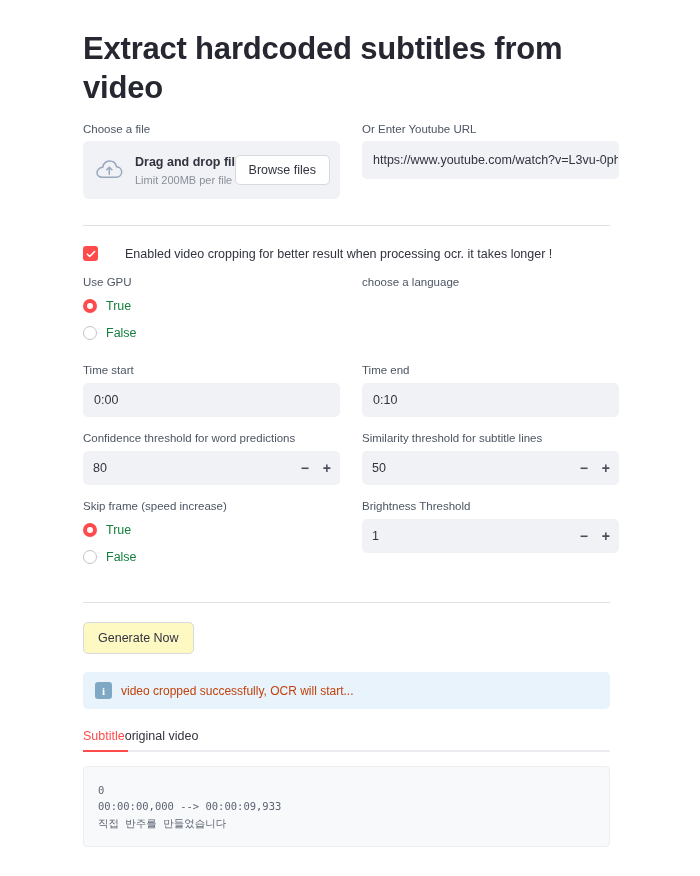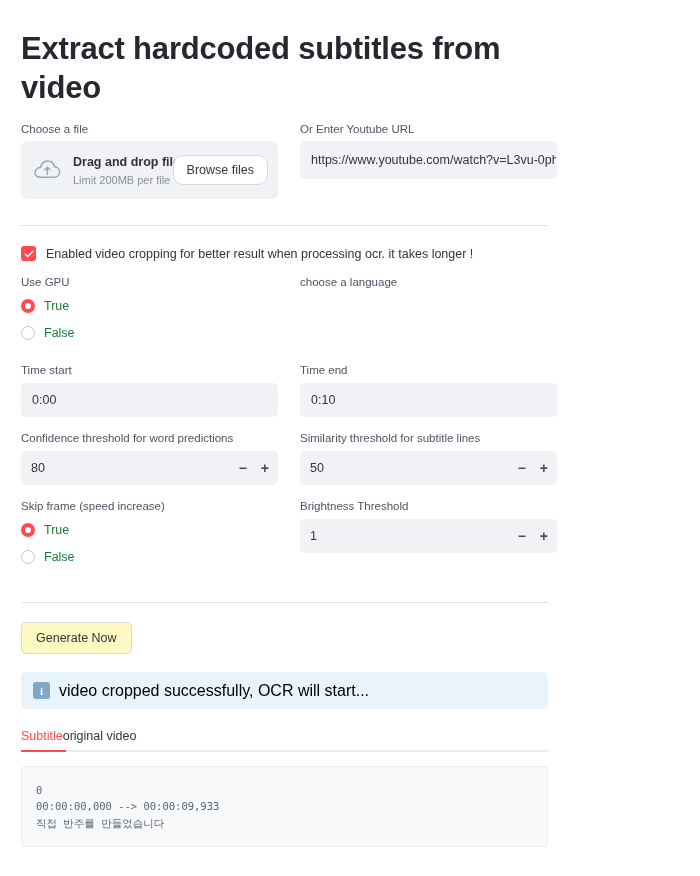--- a/index.html
+++ b/index.html
@@ -9,21 +9,21 @@
     width: 700px;
     height: 876px;
     background: #ffffff;
     font-family: "Liberation Sans", sans-serif;
     color: #262730;
     overflow: hidden;
   }
   .page {
     width: 700px;
     height: 876px;
-    padding: 24px 45px 0 21px;
+    padding: 24px 45px 0 83px;
     position: relative;
   }
   
   .app-title {
     font-size: 31px;
     font-weight: 700;
     line-height: 1.25;
     letter-spacing: -0.2px;
     color: #262730;
     margin: 6px 0 0 0;
@@ -62,21 +62,21 @@
   .upload-texts { margin-left: 6px; }
   .up-main { font-size: 12.5px; color: #31333f; font-weight: 600; line-height: 1.25; }
   .up-sub { font-size: 11px; color: #8b8f9a; margin-top: 3px; }
   .browse-btn {
     position: absolute;
     right: 10px;
     top: 50%;
     transform: translateY(-50%);
     background: #ffffff;
     border: 1px solid #d6d9de;
-    border-radius: 10px;
+    border-radius: 5px;
     font-size: 12.5px;
     color: #31333f;
     padding: 7px 13px;
     font-family: inherit;
     cursor: pointer;
     white-space: nowrap;
   }
   
   .text-input {
     background: #f0f2f6;
@@ -99,21 +99,21 @@
   .divider {
     height: 1px;
     background: #dfe1e6;
     width: 527px;
     margin: 26px 0 0 0;
   }
   
   .checkbox-row {
     display: flex;
     align-items: center;
-    gap: 10px;
+    gap: 27px;
     margin-top: 20px;
   }
   .cb-box {
     width: 15px; height: 15px;
     border-radius: 3px;
     background: #ff4b4b;
     display: flex;
     align-items: center;
     justify-content: center;
     flex: 0 0 15px;
@@ -233,21 +233,21 @@
     background: #7fa8c4;
     color: #fff;
     font-size: 11px;
     font-weight: 700;
     display: flex;
     align-items: center;
     justify-content: center;
     font-family: "Liberation Serif", serif;
     flex: 0 0 17px;
   }
-  .alert-text { font-size: 16px; color: #000000; }
+  .alert-text { font-size: 12px; color: #c2410c; }
   
   .tabs {
     margin-top: 20px;
     width: 527px;
     display: flex;
     border-bottom: 2px solid #ebedf1;
     position: relative;
   }
   .tab {
     font-size: 12.5px;

